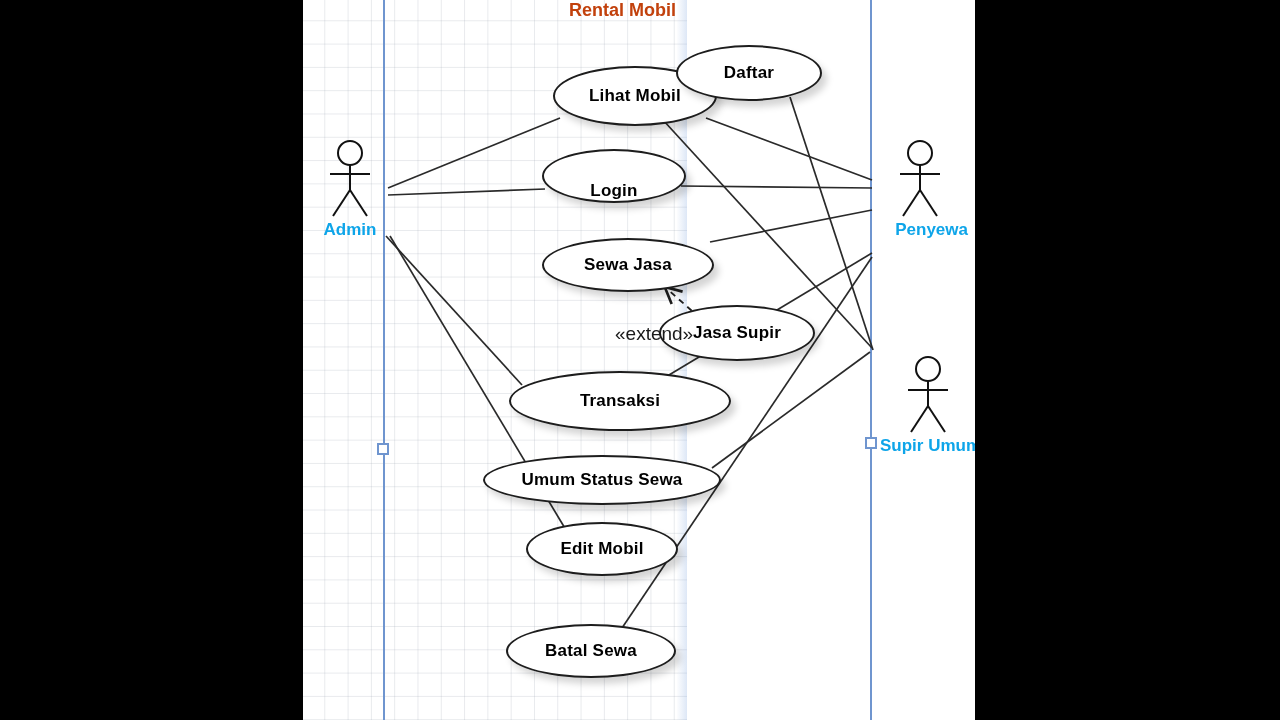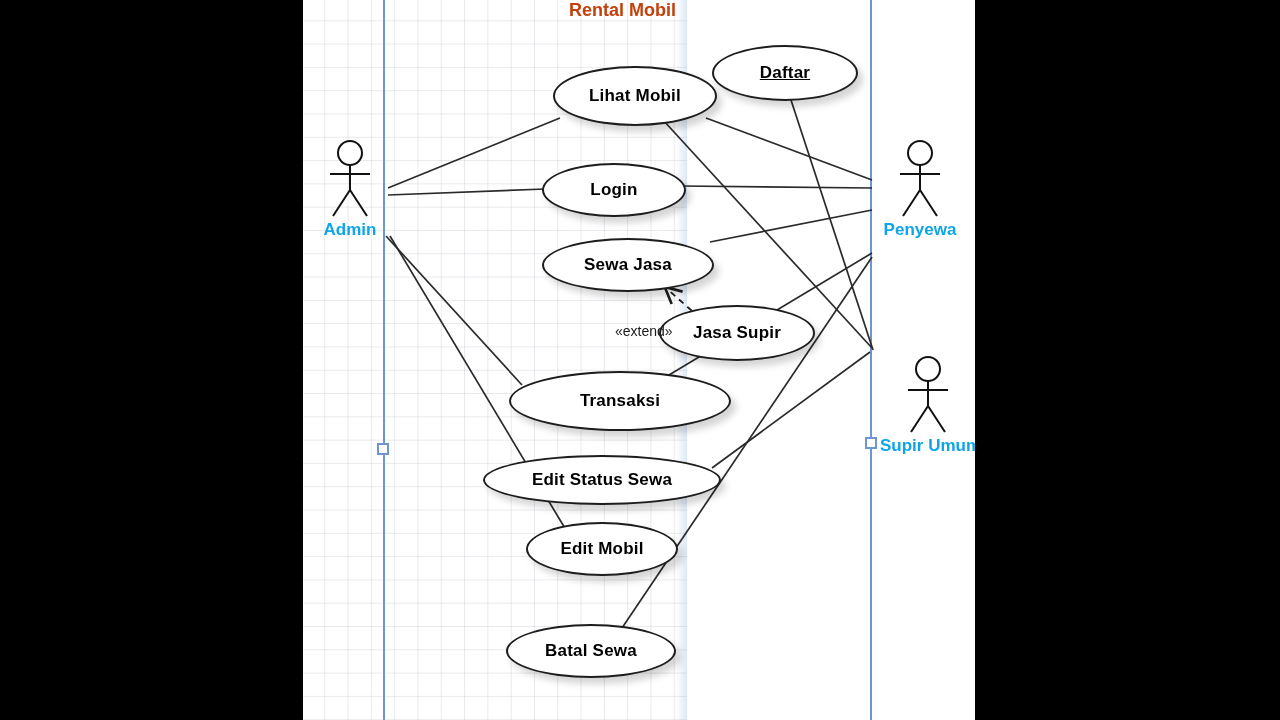--- a/index.html
+++ b/index.html
@@ -44,21 +44,21 @@
   .uc{position:absolute;display:flex;align-items:center;justify-content:center;
       border:2px solid #1d1d1d;border-radius:50%;background:#fff;
       box-shadow:5px 6px 7px rgba(0,0,0,0.17);
       color:#000;font-weight:bold;letter-spacing:.2px;white-space:nowrap;}
 
   
   .actor{position:absolute;width:96px;text-align:center;}
   .actor .label{margin-top:2px;font-size:17px;font-weight:bold;color:#0ea5e9;white-space:nowrap;}
   .actor svg{display:block;margin:0 auto;}
 
-  .stereo{position:absolute;font-size:14px;color:#1a1a1a;white-space:nowrap;}
+  .stereo{position:absolute;font-size:19px;color:#1a1a1a;white-space:nowrap;}
   #diagram-title{position:absolute;font-size:18px;font-weight:bold;color:#c2410c;white-space:nowrap;}
 </style>
 </head>
 <body>
 
 <div id="stage">
 
   <div id="canvas">
     <div id="page"></div>
     <div class="frame-glow" id="glow-left"></div>
@@ -90,58 +90,58 @@
       </g>
     <g id="extend-line">
         <line x1="700" y1="318" x2="666" y2="288" stroke="#1d1d1d" stroke-width="1.8" stroke-dasharray="6 5" marker-end="url(#openArrow)"></line>
       </g>
   </svg>
 
   <div id="usecase-layer">
       <div class="uc" style="left: 553px; top: 66px; width: 160px; height: 56px; font-size: 17px;">
         <span>Lihat Mobil</span>
       </div>
-      <div class="uc" style="left: 712px; top: 45px; width: 142px; height: 52px; font-size: 17px; text-decoration: underline;">
+      <div class="uc" style="left: 676px; top: 45px; width: 142px; height: 52px; font-size: 17px;">
         <span>Daftar</span>
       </div>
-      <div class="uc" style="left: 542px; top: 163px; width: 140px; height: 50px; font-size: 17px;">
+      <div class="uc" style="left: 542px; top: 149px; width: 140px; height: 50px; font-size: 17px; align-items: flex-end;">
         <span>Login</span>
       </div>
       <div class="uc" style="left: 542px; top: 238px; width: 168px; height: 50px; font-size: 17px;">
         <span>Sewa Jasa</span>
       </div>
       <div class="uc" style="left: 659px; top: 305px; width: 152px; height: 52px; font-size: 17px;">
         <span>Jasa Supir</span>
       </div>
       <div class="uc" style="left: 509px; top: 371px; width: 218px; height: 56px; font-size: 17px;">
         <span>Transaksi</span>
       </div>
       <div class="uc" style="left: 483px; top: 455px; width: 234px; height: 46px; font-size: 17px;">
-        <span>Edit Status Sewa</span>
+        <span>Umum Status Sewa</span>
       </div>
       <div class="uc" style="left: 526px; top: 522px; width: 148px; height: 50px; font-size: 17px;">
         <span>Edit Mobil</span>
       </div>
       <div class="uc" style="left: 506px; top: 624px; width: 166px; height: 50px; font-size: 17px;">
         <span>Batal Sewa</span>
       </div>
     </div>
 
   <div id="actor-layer">
       <div class="actor" style="left: 302px; top: 140px;">
         <svg width="56" height="78" viewBox="0 0 56 78">
           <circle cx="28" cy="13" r="12" fill="#fff" stroke="#111" stroke-width="2"></circle>
           <line x1="28" y1="25" x2="28" y2="52" stroke="#111" stroke-width="2"></line>
           <line x1="8" y1="34" x2="48" y2="34" stroke="#111" stroke-width="2"></line>
           <line x1="28" y1="50" x2="11" y2="76" stroke="#111" stroke-width="2"></line>
           <line x1="28" y1="50" x2="45" y2="76" stroke="#111" stroke-width="2"></line>
         </svg>
         <div class="label">Admin</div>
       </div>
-      <div class="actor" style="left: 872px; top: 140px;">
+      <div class="actor" style="left: 872px; top: 140px; text-align: right;">
         <svg width="56" height="78" viewBox="0 0 56 78">
           <circle cx="28" cy="13" r="12" fill="#fff" stroke="#111" stroke-width="2"></circle>
           <line x1="28" y1="25" x2="28" y2="52" stroke="#111" stroke-width="2"></line>
           <line x1="8" y1="34" x2="48" y2="34" stroke="#111" stroke-width="2"></line>
           <line x1="28" y1="50" x2="11" y2="76" stroke="#111" stroke-width="2"></line>
           <line x1="28" y1="50" x2="45" y2="76" stroke="#111" stroke-width="2"></line>
         </svg>
         <div class="label">Penyewa</div>
       </div>
       <div class="actor" style="left: 880px; top: 356px;">

